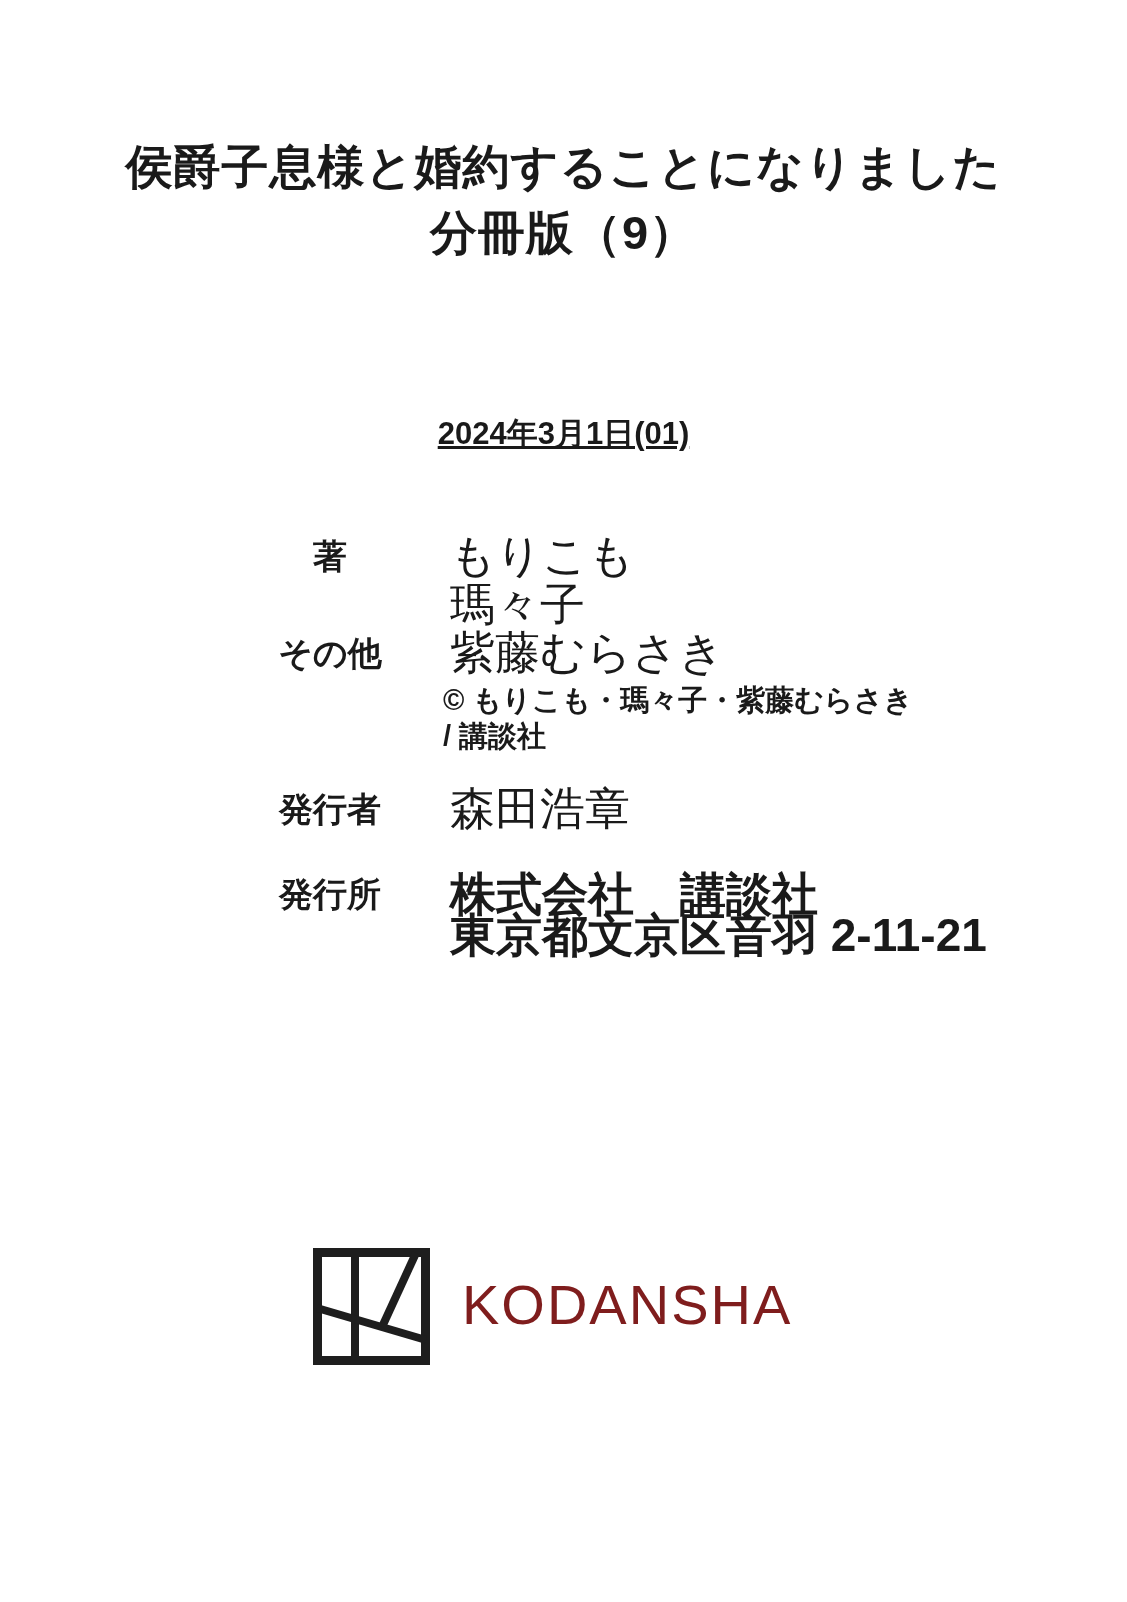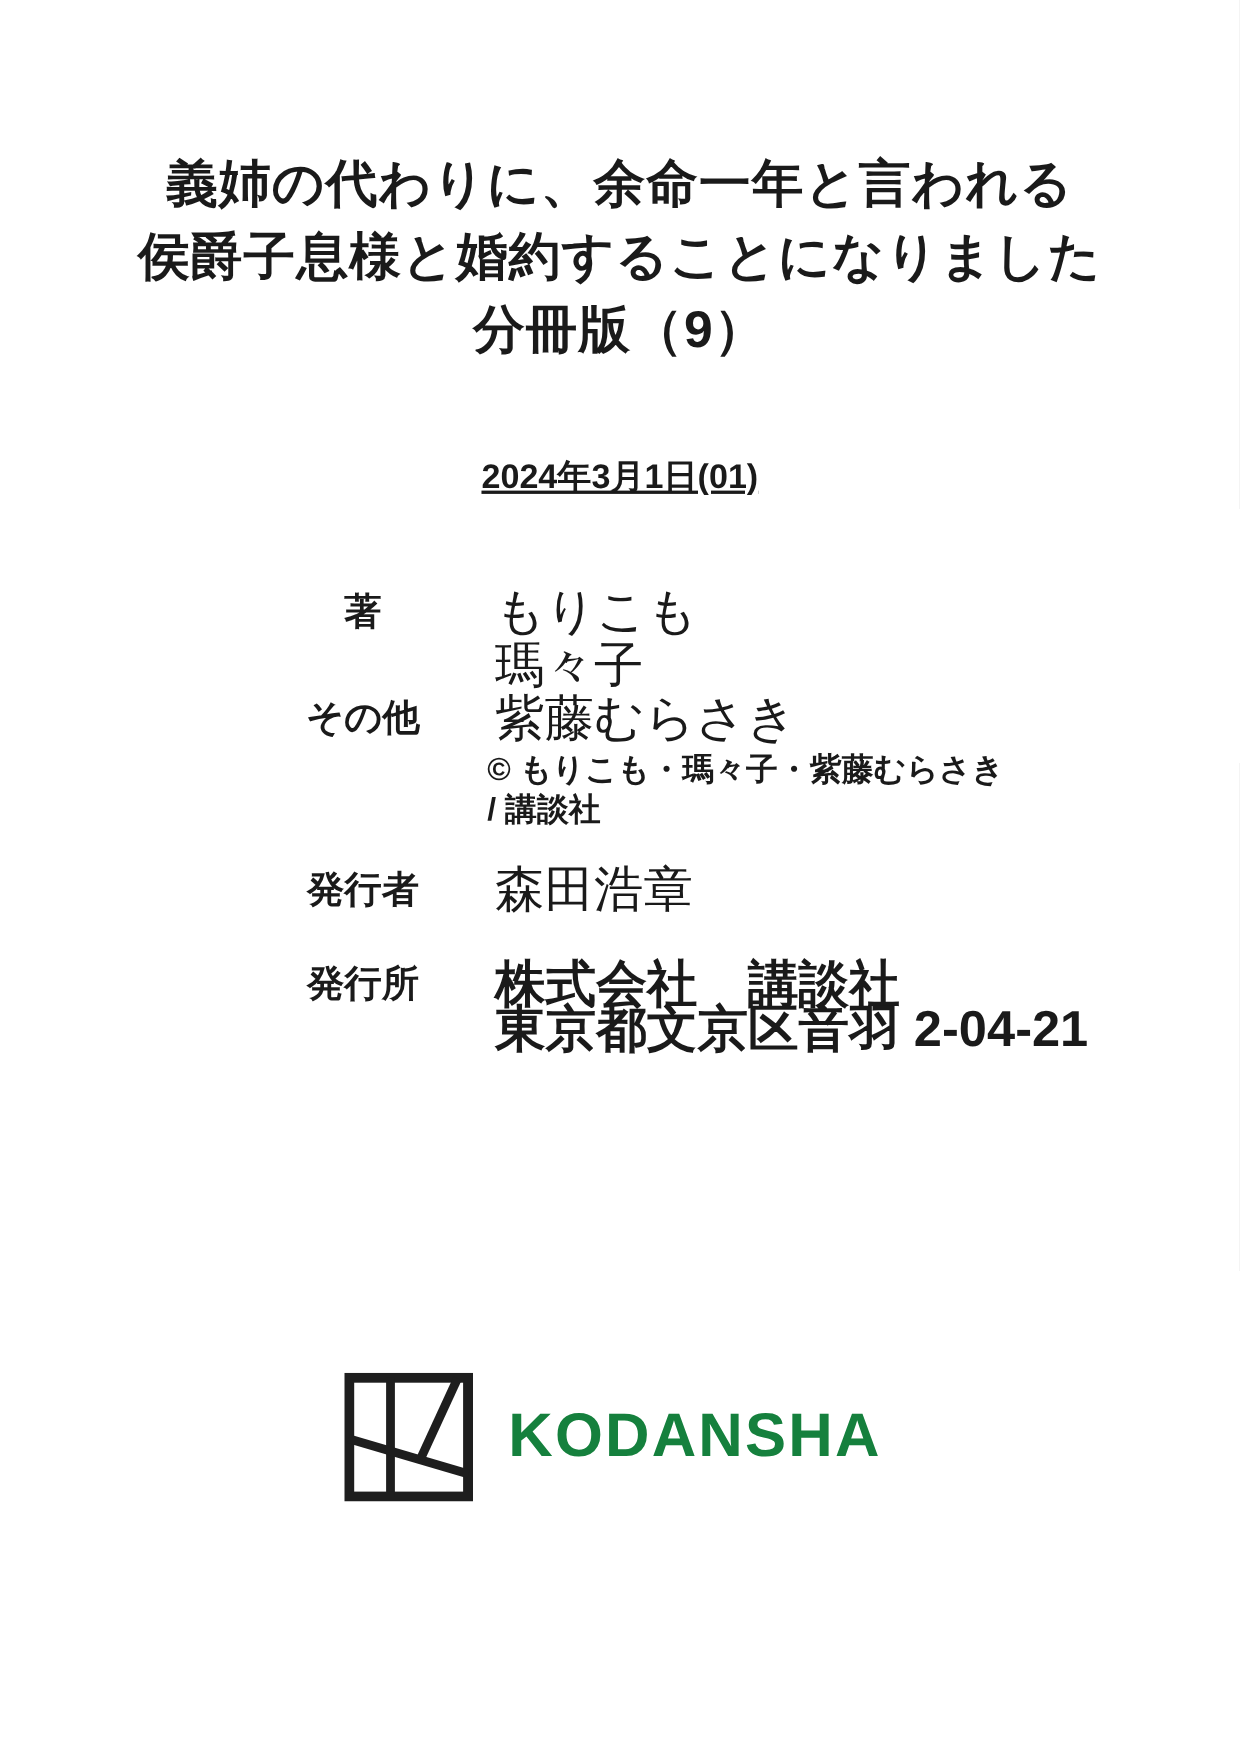--- a/index.html
+++ b/index.html
@@ -79,34 +79,33 @@
     left: 313px;
     top: 1248px;
     width: 117px;
     height: 117px;
   }
   .logo-wordmark {
     position: absolute;
     left: 462px;
     top: 1277px;
     font-size: 56px;
-    font-weight: 700;
+    font-weight: 400;
     letter-spacing: 2px;
     line-height: 56px;
-    color: #15803d;
+    color: #7f1d1d;
     white-space: nowrap;
   }
 </style>
 </head>
 <body>
 
 <div class="page">
 
   <div class="title-block">
-    <div>義姉の代わりに、余命一年と言われる</div>
     <div>侯爵子息様と婚約することになりました</div>
     <div>分冊版（9）</div>
   </div>
 
   <div class="date-line">2024年3月1日(01)</div>
 
   <div class="clabel" style="top:536px">著</div>
   <div class="cvalue" style="top:536px">もりこも</div>
 
   <div class="cvalue" style="top:585px">瑪々子</div>
@@ -118,21 +117,21 @@
     <div>© もりこも・瑪々子・紫藤むらさき</div>
     <div>/ 講談社</div>
   </div>
 
   <div class="clabel" style="top:789px">発行者</div>
   <div class="cvalue" style="top:789px">森田浩章</div>
 
   <div class="clabel" style="top:874px">発行所</div>
   <div class="pub-value-block">
     <div>株式会社　講談社</div>
-    <div>東京都文京区音羽 2-04-21</div>
+    <div>東京都文京区音羽 2-11-21</div>
   </div>
 
   <svg class="logo-mark" viewBox="0 0 117 117" xmlns="http://www.w3.org/2000/svg">
     <rect x="4.5" y="4.5" width="108" height="108" fill="none" stroke="#1e1e1e" stroke-width="9"></rect>
     <line x1="42" y1="4" x2="42" y2="113" stroke="#1e1e1e" stroke-width="8"></line>
     <line x1="4" y1="60" x2="113" y2="92" stroke="#1e1e1e" stroke-width="8"></line>
     <line x1="103" y1="5" x2="69" y2="79" stroke="#1e1e1e" stroke-width="8"></line>
   </svg>
   <div class="logo-wordmark">KODANSHA</div>
 

